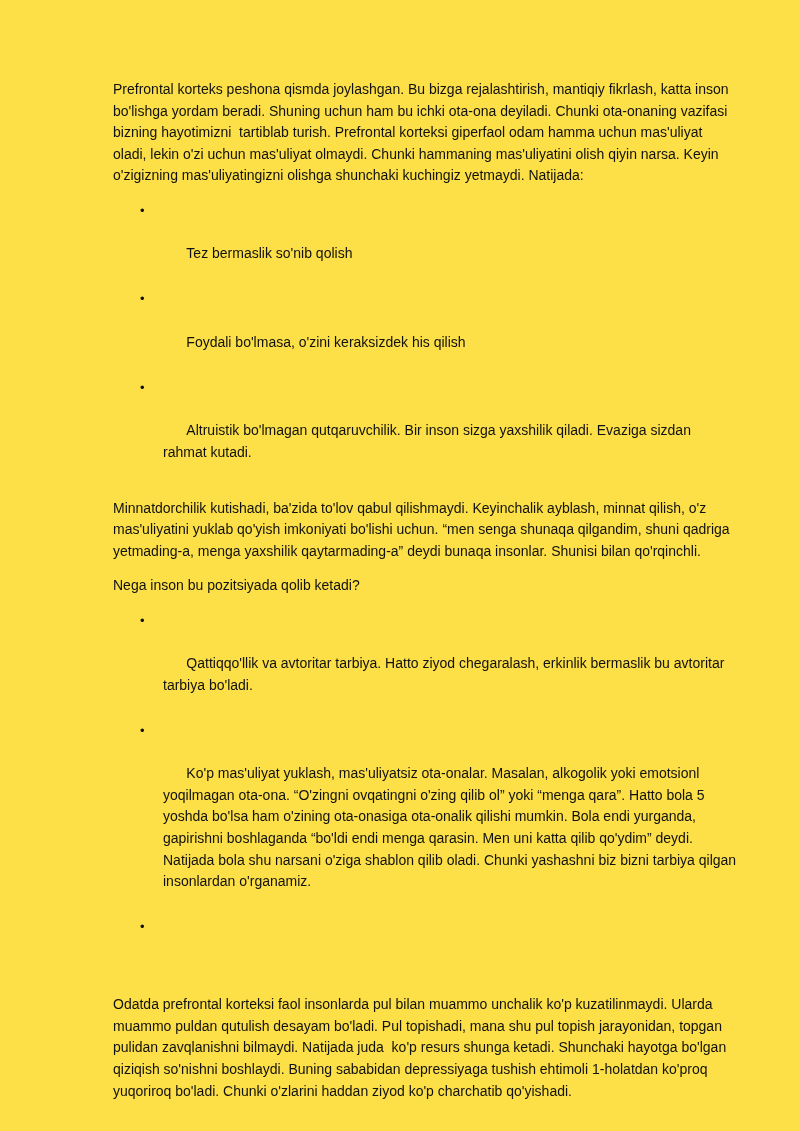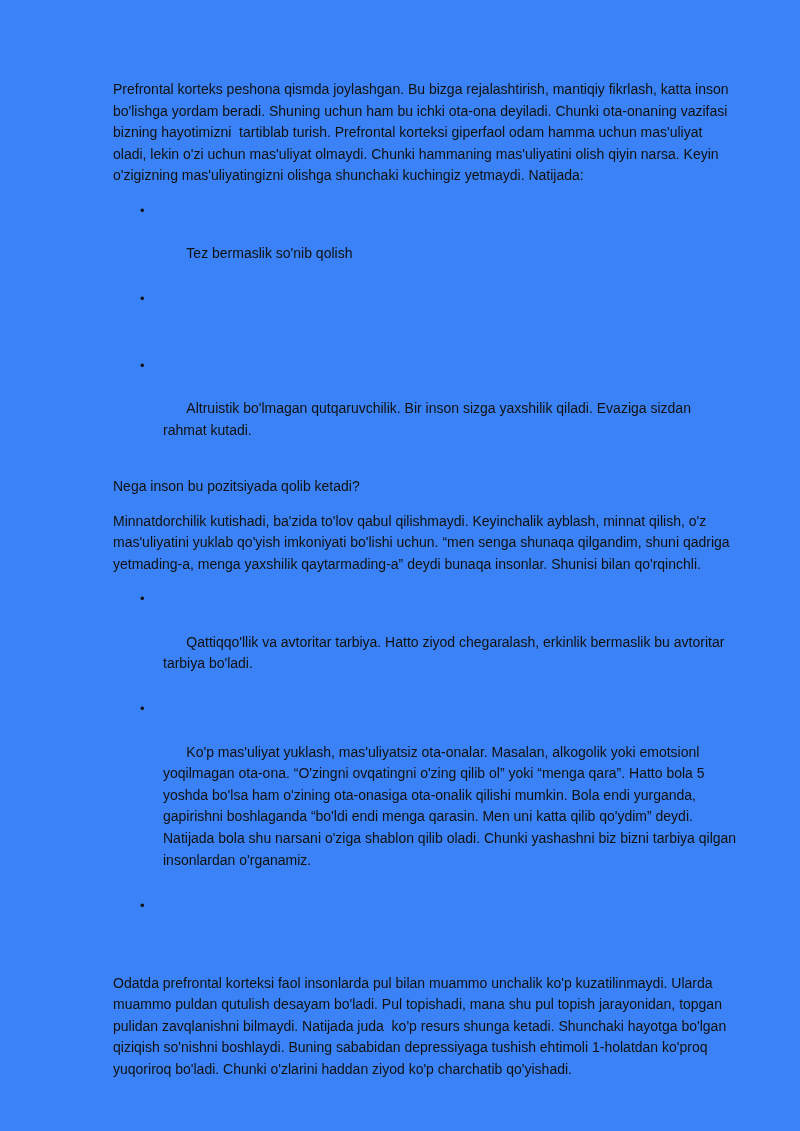--- a/index.html
+++ b/index.html
@@ -12,21 +12,21 @@
     height: 1131px;
     font-family: "Liberation Sans", sans-serif;
     color: #111111;
     overflow: hidden;
   }
   .page {
     box-sizing: border-box;
     width: 800px;
     height: 1131px;
     padding: 79px 63px 0 113px;
-    background: #3b82f6;
+    background: #fde047;
   }
   .para {
     margin: 0 0 13px 0;
     font-size: 14px;
     line-height: 21.6px;
     white-space: pre-wrap;
   }
   ul.bullets {
     list-style: none;
     margin: 0 0 13px 0;
@@ -54,30 +54,31 @@
 
   <p class="para">Prefrontal korteks peshona qismda joylashgan. Bu bizga rejalashtirish, mantiqiy fikrlash, katta inson bo'lishga yordam beradi. Shuning uchun ham bu ichki ota-ona deyiladi. Chunki ota-onaning vazifasi bizning hayotimizni  tartiblab turish. Prefrontal korteksi giperfaol odam hamma uchun mas'uliyat oladi, lekin o'zi uchun mas'uliyat olmaydi. Chunki hammaning mas'uliyatini olish qiyin narsa. Keyin o'zigizning mas'uliyatingizni olishga shunchaki kuchingiz yetmaydi. Natijada:</p>
 
   <ul class="bullets">
     <li>
       <span class="bullet">•</span>
       <span>Tez bermaslik so'nib qolish</span>
     </li>
     <li>
       <span class="bullet">•</span>
+      <span>Foydali bo'lmasa, o'zini keraksizdek his qilish</span>
     </li>
     <li>
       <span class="bullet">•</span>
       <span>Altruistik bo'lmagan qutqaruvchilik. Bir inson sizga yaxshilik qiladi. Evaziga sizdan rahmat kutadi.</span>
     </li>
   </ul>
 
+  <p class="para">Minnatdorchilik kutishadi, ba'zida to'lov qabul qilishmaydi. Keyinchalik ayblash, minnat qilish, o'z mas'uliyatini yuklab qo'yish imkoniyati bo'lishi uchun. “men senga shunaqa qilgandim, shuni qadriga yetmading-a, menga yaxshilik qaytarmading-a” deydi bunaqa insonlar. Shunisi bilan qo'rqinchli.</p>
+
   <p class="para">Nega inson bu pozitsiyada qolib ketadi?</p>
-
-  <p class="para">Minnatdorchilik kutishadi, ba'zida to'lov qabul qilishmaydi. Keyinchalik ayblash, minnat qilish, o'z mas'uliyatini yuklab qo'yish imkoniyati bo'lishi uchun. “men senga shunaqa qilgandim, shuni qadriga yetmading-a, menga yaxshilik qaytarmading-a” deydi bunaqa insonlar. Shunisi bilan qo'rqinchli.</p>
 
   <ul class="bullets">
     <li>
       <span class="bullet">•</span>
       <span>Qattiqqo'llik va avtoritar tarbiya. Hatto ziyod chegaralash, erkinlik bermaslik bu avtoritar tarbiya bo'ladi.</span>
     </li>
     <li>
       <span class="bullet">•</span>
       <span>Ko'p mas'uliyat yuklash, mas'uliyatsiz ota-onalar. Masalan, alkogolik yoki emotsionl yoqilmagan ota-ona. “O'zingni ovqatingni o'zing qilib ol” yoki “menga qara”. Hatto bola 5 yoshda bo'lsa ham o'zining ota-onasiga ota-onalik qilishi mumkin. Bola endi yurganda, gapirishni boshlaganda “bo'ldi endi menga qarasin. Men uni katta qilib qo'ydim” deydi. Natijada bola shu narsani o'ziga shablon qilib oladi. Chunki yashashni biz bizni tarbiya qilgan insonlardan o'rganamiz.</span>
     </li>

